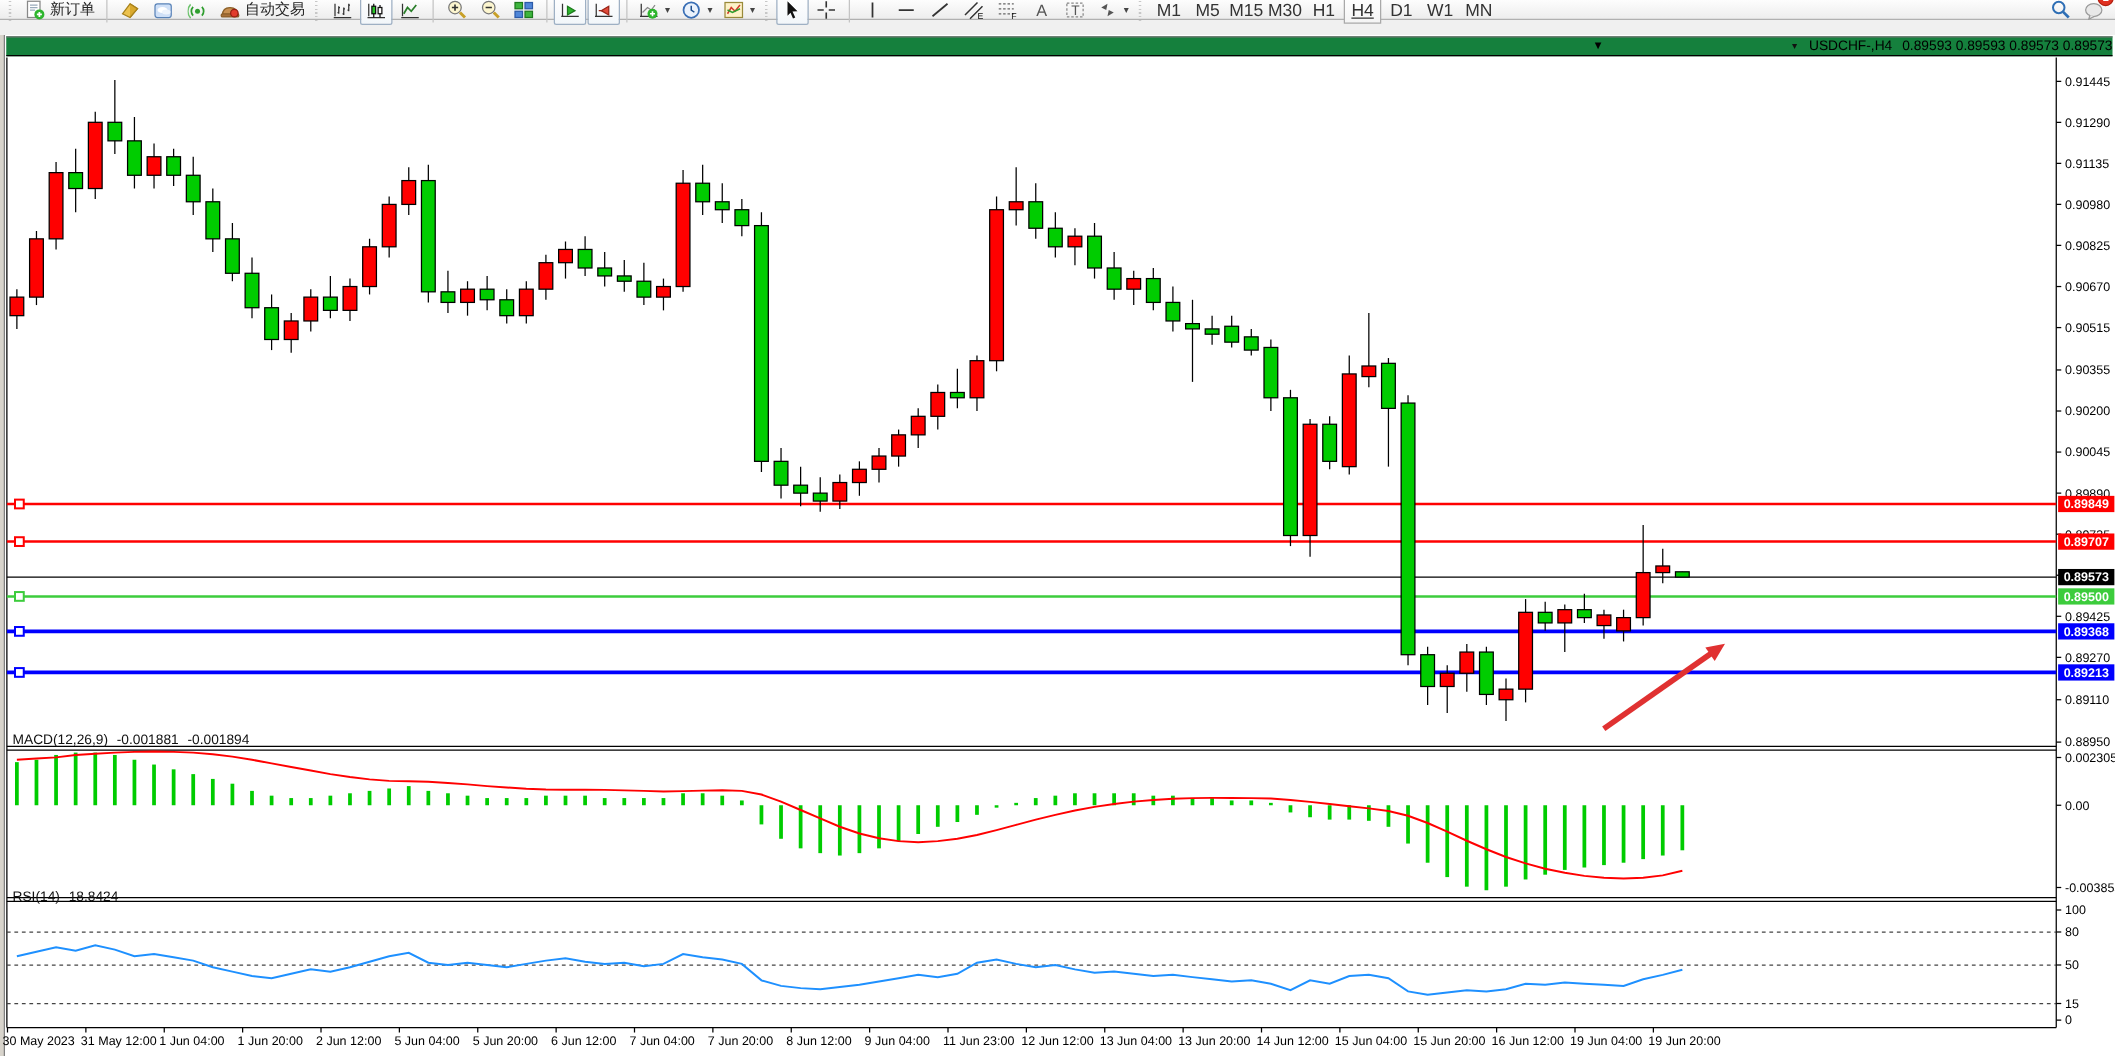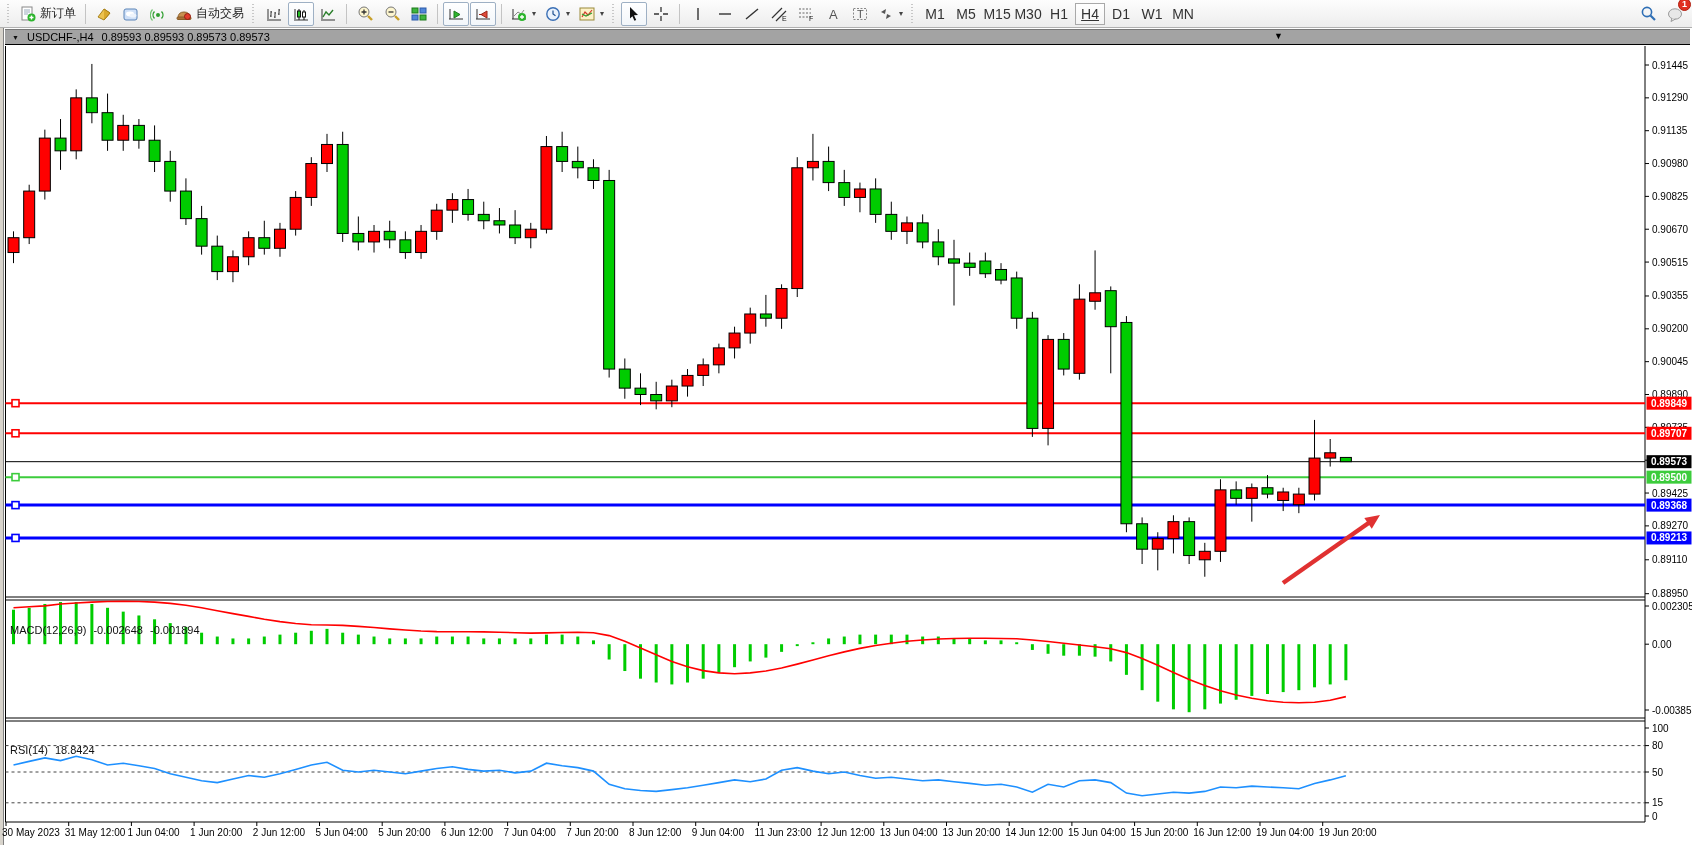--- a/index.html
+++ b/index.html
@@ -1,20 +1,20 @@
 <!DOCTYPE html>
 <html><head>
 <meta charset="utf-8">
 <style>
   * { margin:0; padding:0; box-sizing:border-box; }
   html,body { width:1692px; height:845px; overflow:hidden;
     font-family:"Liberation Sans", sans-serif; background:#f0f0f0; }
 
   
-  .toolbar { position:absolute; left:0; top:0; width:1692px; height:28px;
+  .toolbar { position:absolute; left:0; top:0; width:1692px; height:16px;
     background:linear-gradient(#fdfdfd,#ededed); border-bottom:1px solid #b0b0b0;
     display:flex; align-items:center; padding:0 4px; gap:1px; }
   .grip { width:5px; height:20px; margin:0 3px;
     background:repeating-linear-gradient(180deg,#c7c7c7 0 1px,transparent 1px 3px);
     background-size:2px 100%; background-repeat:repeat-y; }
   .sep { width:1px; height:20px; background:#c4c4c4; margin:0 4px; }
   .tbtn { height:24px; min-width:26px; display:flex; align-items:center; justify-content:center;
     gap:4px; padding:0 3px; border:1px solid transparent; border-radius:2px; color:#222;
     font-size:12px; cursor:default; }
   .tbtn.active { background:linear-gradient(#ffffff,#f2f6fa); border:1px solid #9eb0c4; }
@@ -24,23 +24,23 @@
     align-items:center; justify-content:center; border:1px solid transparent; }
   .tf.active { background:linear-gradient(#ffffff,#f4f4f4); border:1px solid #a9a9a9;text-decoration:underline; }
   .spacer { flex:1; }
   .badge { position:absolute; right:-4px; top:-5px; width:13px; height:13px; border-radius:50%;
     background:#e03020; color:#fff; font-size:9px; font-weight:bold; display:flex;
     align-items:center; justify-content:center; border:1px solid #b02010; }
 
   
   .chart-wrap { position:absolute; left:0; top:28px; width:1692px; height:817px; background:#fff; }
   .edge-left { position:absolute; left:0; top:0; width:4px; height:817px; background:#d8d4cc; border-right:1px solid #808080; }
-  .info-bar { position:absolute; left:5px; top:1px; width:1685px; height:16px; background:#a3a3a3;
+  .info-bar { position:absolute; left:5px; top:1px; width:1685px; height:16px; background:#15803d;
     border-top:1px solid #777; border-bottom:1px solid #000; display:flex; align-items:center;
-    gap:8px; padding-left:7px; font-size:11px; color:#000; }
+    gap:8px; padding-left:7px; font-size:11px; color:#000;justify-content:flex-end; }
   .info-bar .tri { font-size:7px; color:#111; }
   .shift-marker { position:absolute; left:1274px; top:3px; font-size:9px; color:#000; }
   .ind-label { position:absolute; left:10px; font-size:11px; color:#111; display:flex; gap:7px; }
   svg text { font-family:"Liberation Sans", sans-serif; }
 </style>
 </head>
 <body>
 
 <div class="toolbar">
   <div class="grip"></div>
@@ -673,22 +673,22 @@
           <line x1="1322.7" y1="794" x2="1322.7" y2="798" stroke="#000"></line>
           <text x="1318.7" y="808">19 Jun 20:00</text>
         </g>
         <g>
           <line x1="1283" y1="555" x2="1371.811648605891" y2="492.7402875752518" stroke="#E03131" stroke-width="4.5"></line>
           <polygon points="1380,487 1364.2922314244338,490.04401155984266 1371.78235066404,500.728446357516" fill="#E03131"></polygon>
         </g>
       </svg>
     </div>
 
-  <div class="ind-label" style="top:596px;">
+  <div class="ind-label" style="top:558px;">
     <span>MACD(12,26,9)</span>
-    <span>-0.002648</span>
+    <span>-0.001881</span>
     <span>-0.001894</span>
   </div>
-  <div class="ind-label" style="top:716px;">
+  <div class="ind-label" style="top:684px;">
     <span>RSI(14)</span>
     <span>18.8424</span>
   </div>
 </div>
 
 </body></html>

